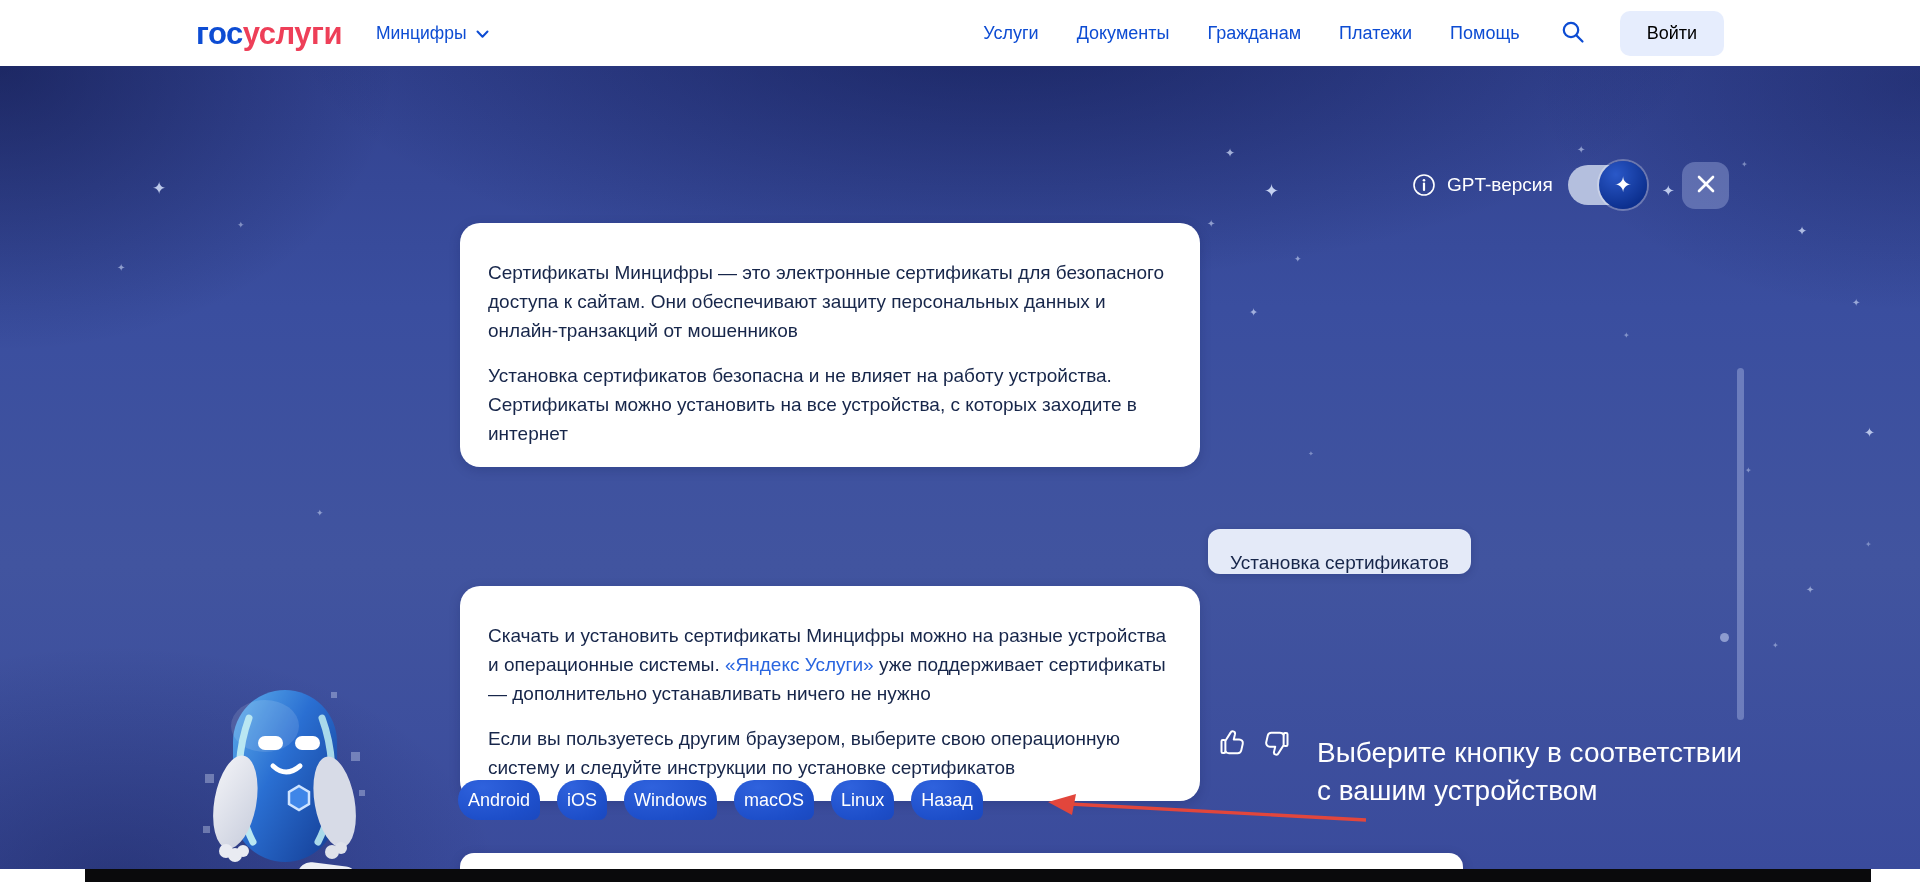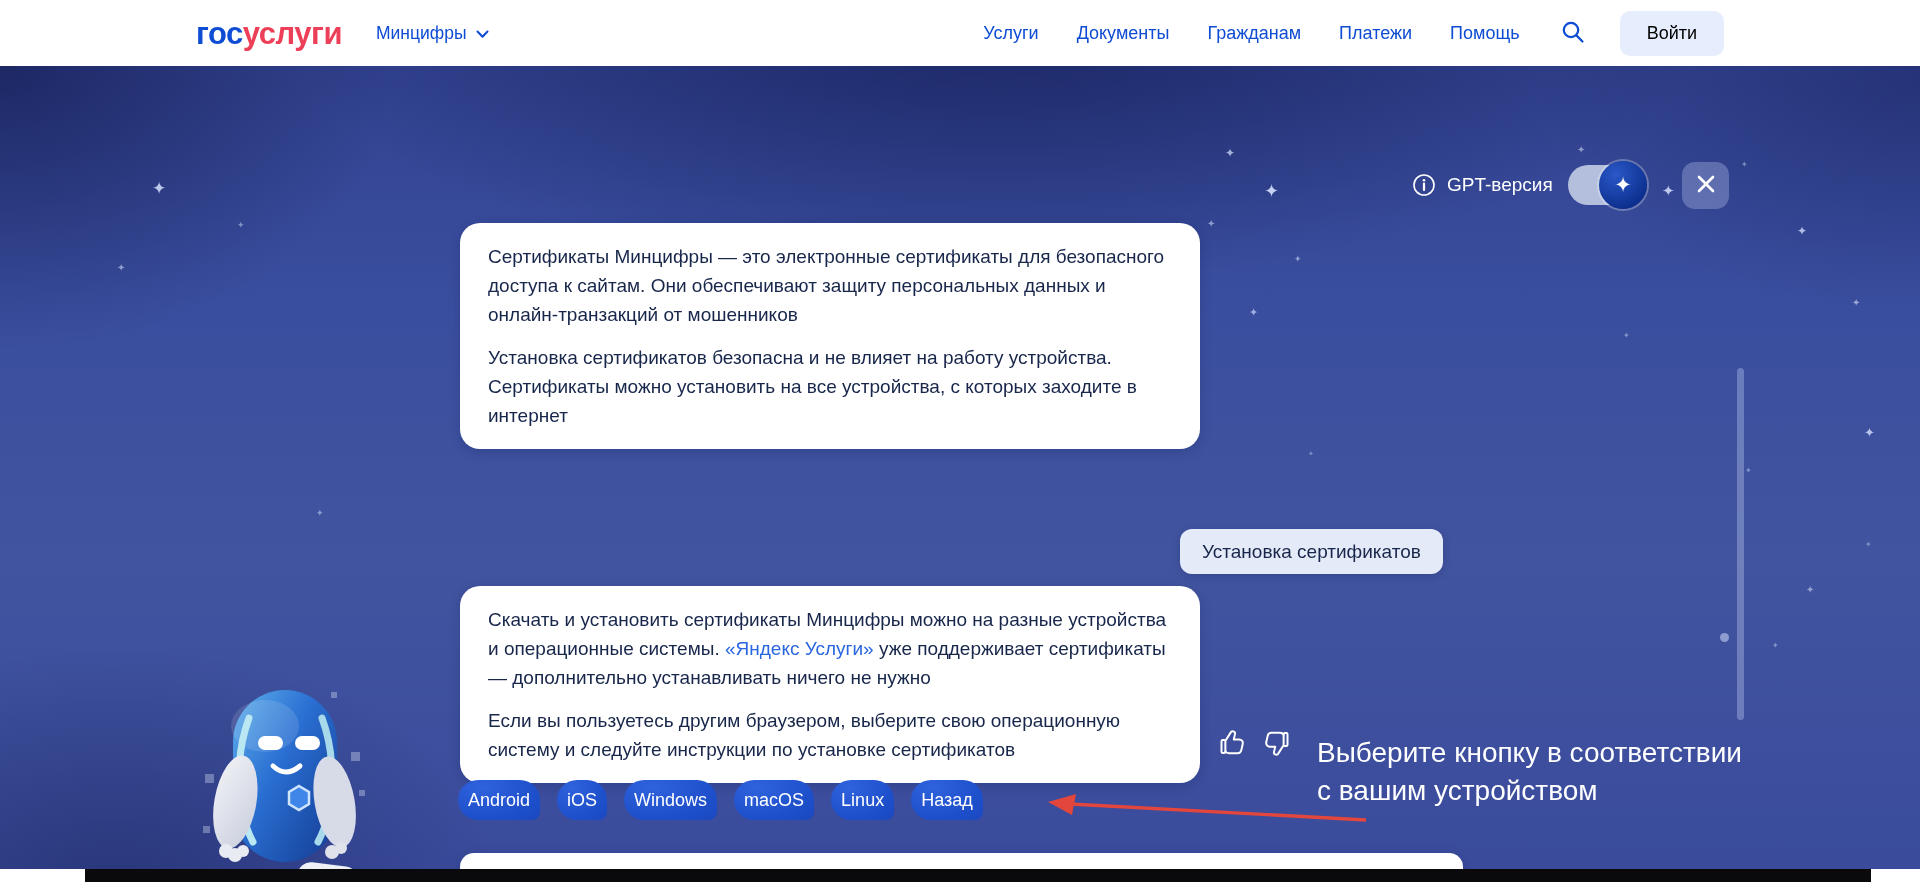--- a/index.html
+++ b/index.html
@@ -41,27 +41,27 @@
     background:radial-gradient(circle at 35% 28%, #2a58c8, #0c2f8e 75%);
     box-shadow:0 0 0 2px rgba(255,255,255,.28);display:flex;align-items:center;justify-content:center;}
   .toggle-knob::before{content:"✦";color:#ffffff;font-size:21px;}
   .close-btn{position:absolute;left:1682px;top:96px;width:47px;height:47px;border-radius:13px;
     background:rgba(150,163,215,.45);border:none;cursor:pointer;display:flex;align-items:center;justify-content:center;}
 
   
   .bubble{position:absolute;left:460px;width:740px;background:#ffffff;border-radius:20px;
     padding:19px 28px;box-sizing:border-box;color:#17264a;font-size:19px;line-height:29px;
     box-shadow:0 3px 12px rgba(8,16,60,.18);}
-  .bubble p{margin:0 0 14px;}
+  .bubble p{margin:16px 0 14px;}
   .bubble p:last-child{margin-bottom:0;}
   .bubble-1{top:157px;}
   .bubble-2{top:520px;}
   .bubble a{color:#2a66e0;text-decoration:none;cursor:pointer;}
-  .user-bubble{position:absolute;left:1180px;top:463px;height:45px;background:#e4eaf8;border-radius:12px;
-    display:flex;align-items:center;padding:0 22px;font-size:19px;color:#17264a;box-shadow:0 2px 8px rgba(8,16,60,.18);}
+  .user-bubble{position:absolute;left:1208px;top:463px;height:45px;background:#e4eaf8;border-radius:12px;
+    display:flex;align-items:flex-end;padding:0 22px;font-size:19px;color:#17264a;box-shadow:0 2px 8px rgba(8,16,60,.18);}
 
   
   .thumbs{position:absolute;left:1216px;top:662px;display:flex;gap:13px;}
   .thumb-btn{width:32px;height:32px;background:none;border:none;padding:0;cursor:pointer;}
 
   
   .quick-row{position:absolute;left:458px;top:714px;display:flex;gap:17px;}
   .quick-btn{height:40px;padding:0 10px;min-width:42px;border:none;cursor:pointer;font-family:inherit;
     border-radius:23px 23px 9px 23px;color:#ffffff;font-size:18px;
     background:radial-gradient(130% 150% at 30% 18%, #2f62dd 0%, #1d4ec9 55%, #1742b4 100%);}

